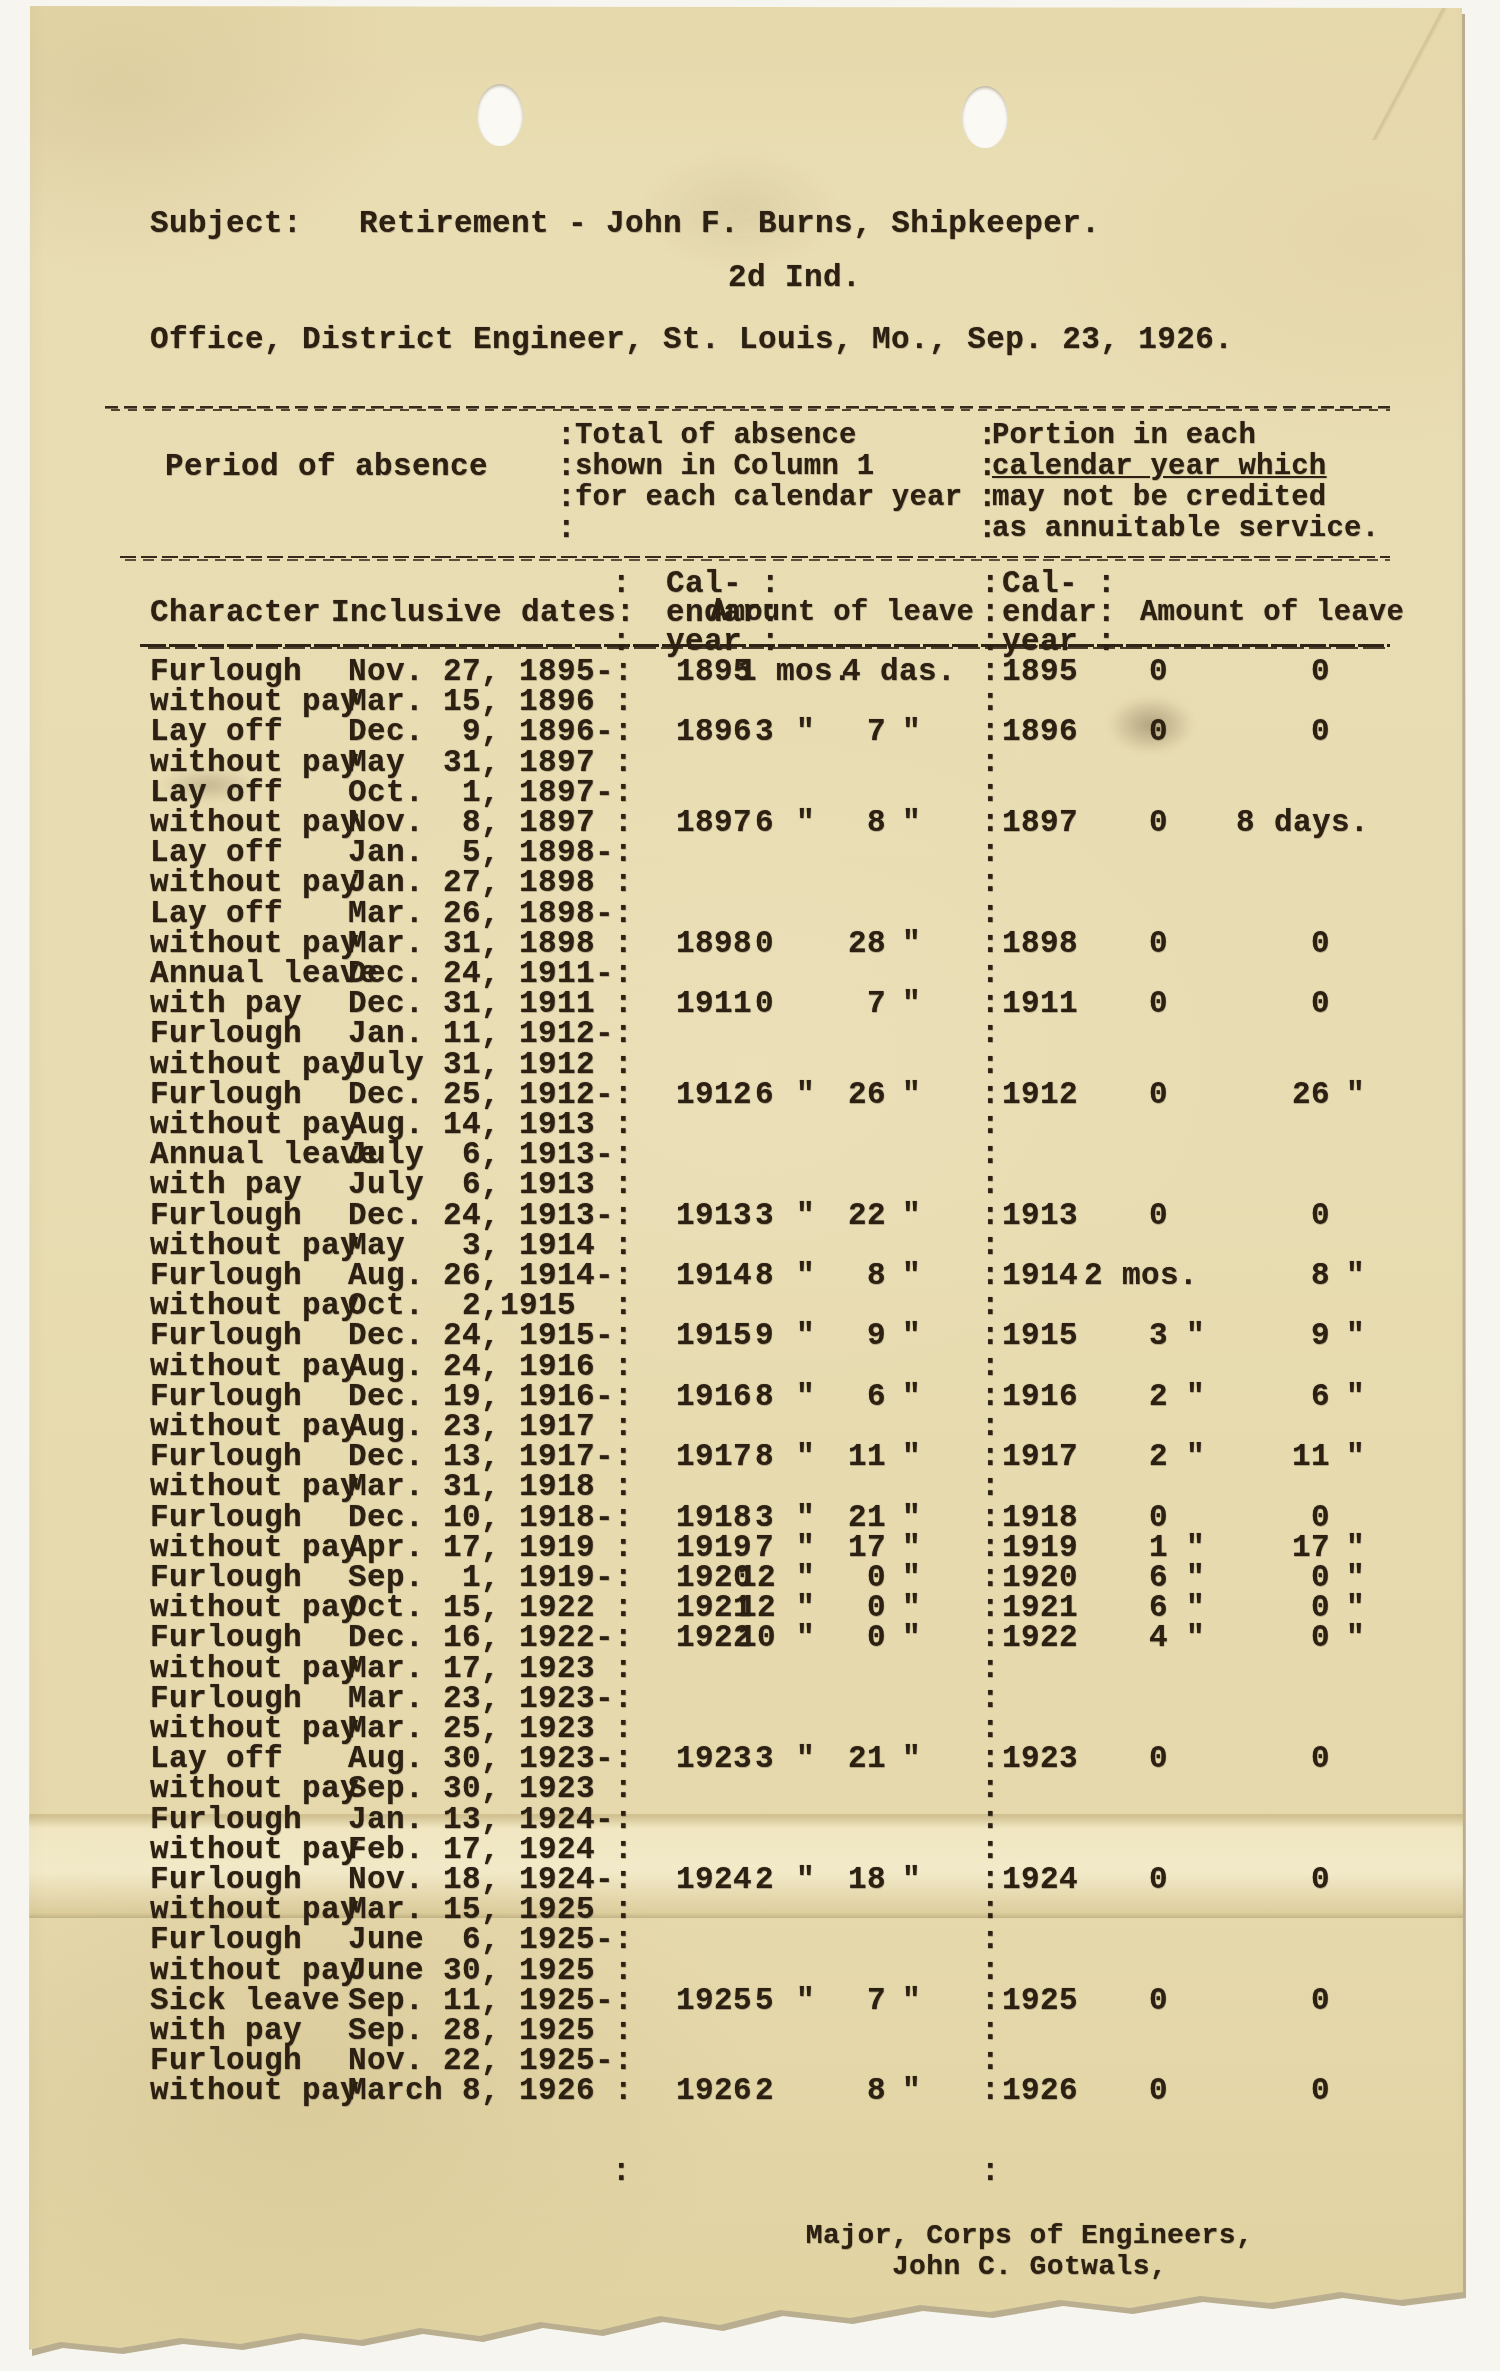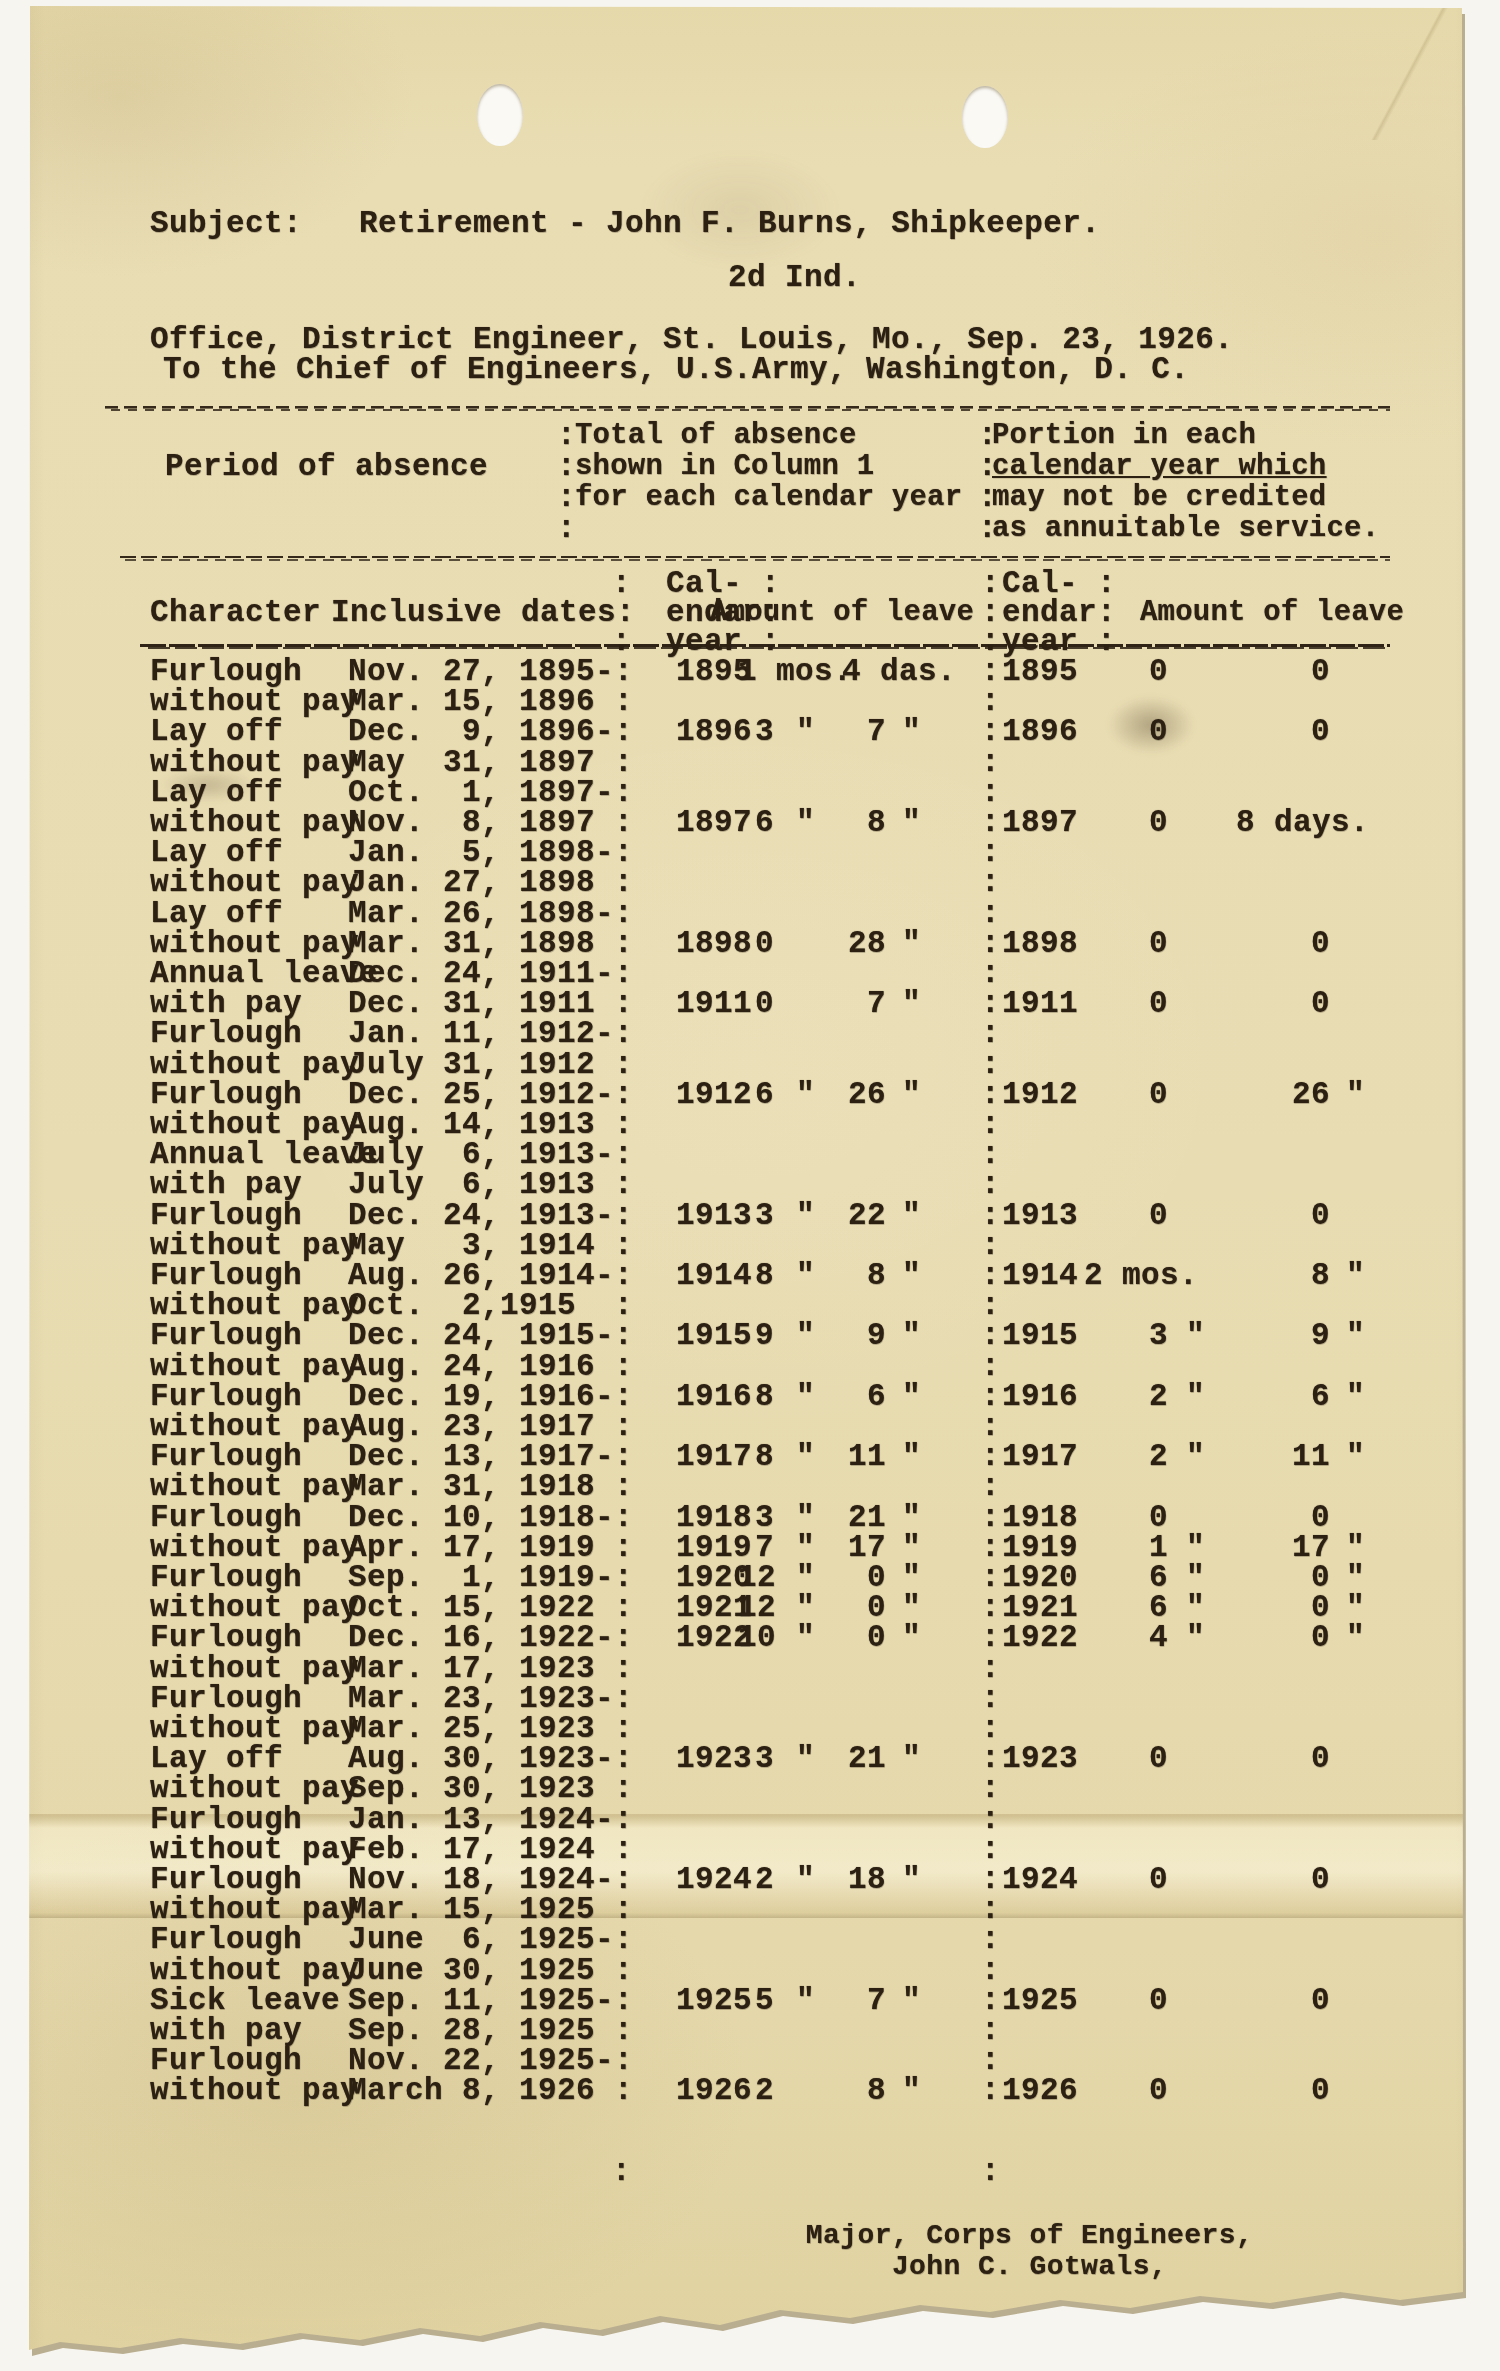--- a/index.html
+++ b/index.html
@@ -97,21 +97,20 @@
     <div class="fold"></div>
     <div class="crease-tr"></div>
     <div class="hole h1"></div>
     <div class="hole h2"></div>
     <div class="smudge sm1"></div>
     <div class="smudge sm2"></div>
 
     <div class="abs ink" style="left:150px;top:158px;"><span>Subject:</span><span style="position:static;">   </span><span style="position:static;">Retirement - John F. Burns, Shipkeeper.</span></div>
     <div class="abs ink" style="left:728px;top:212px;">2d Ind.</div>
     <div class="abs ink" style="left:150px;top:274px;">Office, District Engineer, St. Louis, Mo., Sep. 23, 1926.</div>
-    <div class="abs ink" style="left:163px;top:304px;">To the Chief of Engineers, U.S.Army, Washington, D. C.</div>
 
     <div class="rule ruleA"></div>
     <div class="rule ruleB"></div>
     <div class="rule ruleC"></div>
 
     <div id="group-header">
         <div class="row ink" style="top: 420px;"><span style="left: 557px;">:</span><span class="small" style="left: 575px;">Total of absence</span><span style="left: 978px;">:</span><span class="small" style="left: 992px;">Portion in each</span></div>
         <div class="row ink" style="top: 451px;"><span style="left: 165px;">Period of absence</span><span style="left: 557px;">:</span><span class="small" style="left: 575px;">shown in Column 1</span><span style="left: 978px;">:</span><span class="small" style="left: 992px; text-decoration: underline;">calendar year which</span></div>
         <div class="row ink" style="top: 482px;"><span style="left: 557px;">:</span><span class="small" style="left: 575px;">for each calendar year</span><span style="left: 978px;">:</span><span class="small" style="left: 992px;">may not be credited</span></div>
         <div class="row ink" style="top: 513px;"><span style="left: 557px;">:</span><span style="left: 978px;">:</span><span class="small" style="left: 992px;">as annuitable service.</span></div>

